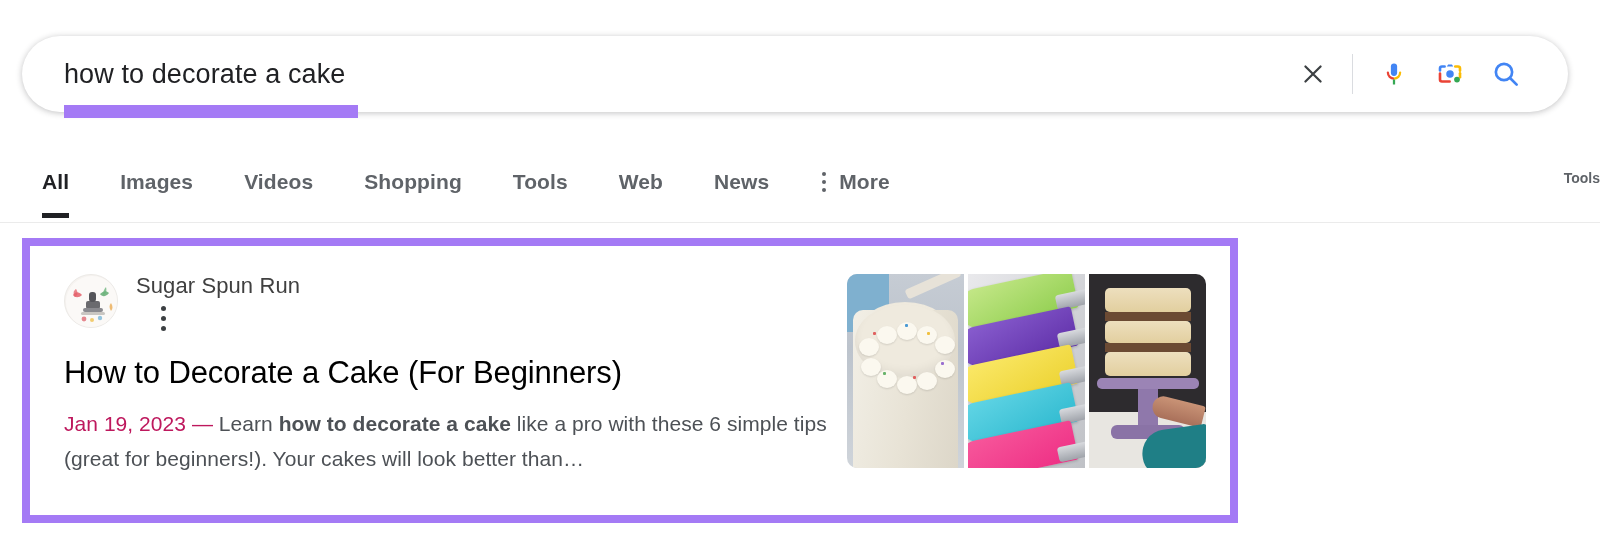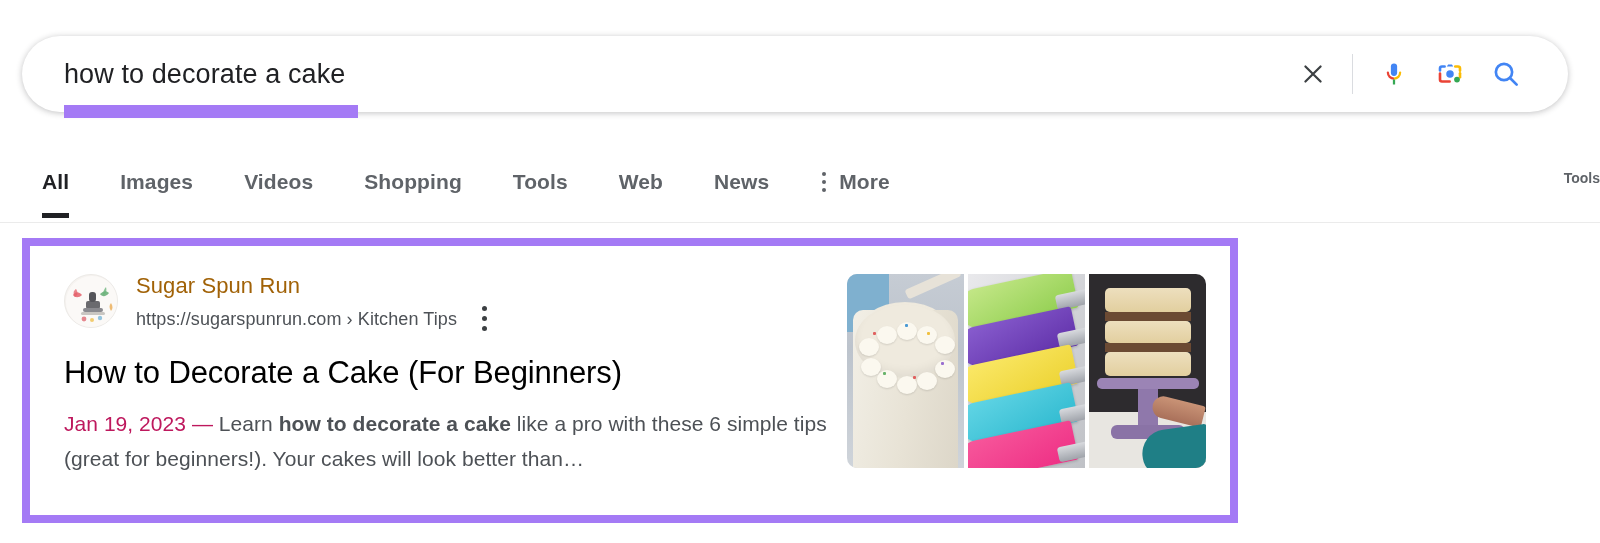--- a/index.html
+++ b/index.html
@@ -100,22 +100,23 @@
   .res-head { display: flex; align-items: flex-start; }
   .favicon {
     width: 54px; height: 54px; border-radius: 50%;
     flex: 0 0 auto; margin-top: 2px;
     background: #f6f3f0;
     border: 1px solid #eceae7;
     overflow: hidden; position: relative;
   }
   .res-head-text { padding-left: 18px; }
   .site-name {
-    font-size: 22px; color: #a16207; line-height: 28px;
+    font-size: 22px; color: #404040; line-height: 28px;
     letter-spacing: .1px;
+    text-align: center;
   }
   .url-row { display: flex; align-items: center; margin-top: 3px; }
   .site-url {
     font-size: 18px; color: #4d5156; line-height: 24px;
     letter-spacing: .1px;
   }
   .kebab-v {
     display: flex; flex-direction: column; gap: 5px; align-items: center;
     margin-left: 22px; cursor: pointer; padding: 3px;
   }
@@ -261,21 +262,20 @@
             <rect x="16" y="37" width="24" height="3" rx="1.5" fill="#c9c6c2"></rect>
             <circle cx="19" cy="44" r="2.4" fill="#e06a74" opacity=".8"></circle>
             <circle cx="27" cy="45" r="2" fill="#efc14d" opacity=".8"></circle>
             <circle cx="35" cy="43" r="2.2" fill="#7bb6d8" opacity=".8"></circle>
             <path d="M46 28c2 3 2 6 0 8-2-3-2-6 0-8z" fill="#e8a13c" opacity=".7"></path>
           </svg>
         </div>
         <div class="res-head-text">
           <div class="site-name">Sugar Spun Run</div>
           <div class="url-row">
-            <div class="site-url">https://sugarspunrun.com › Kitchen Tips</div>
             <div class="kebab-v">
                 <i></i>
                 <i></i>
                 <i></i>
               </div>
           </div>
         </div>
       </div>
 
       <a class="res-title" href="#">How to Decorate a Cake (For Beginners)</a>

